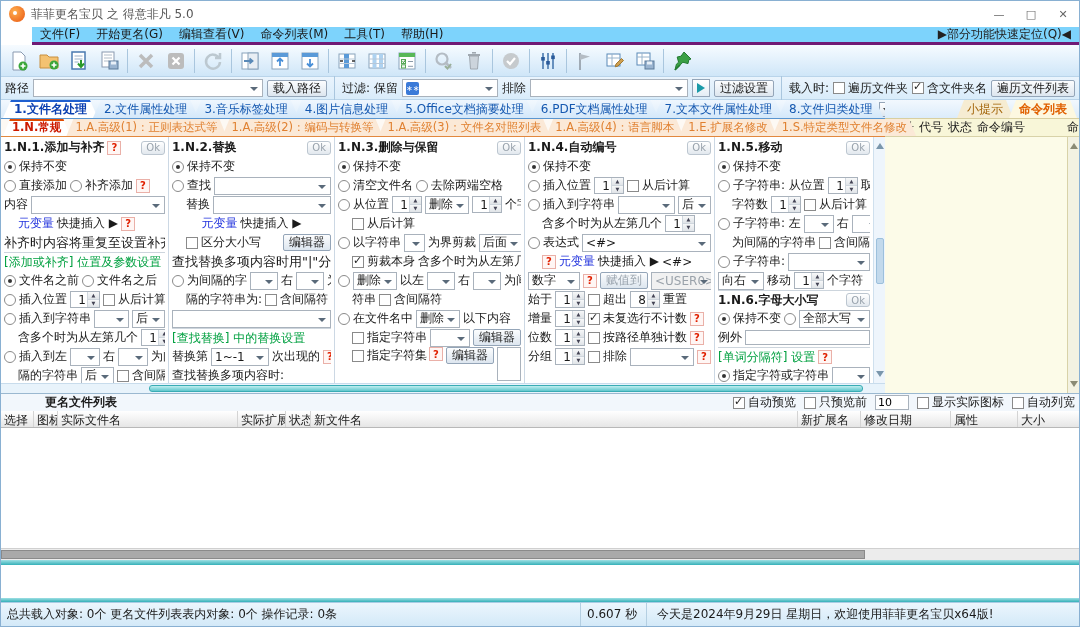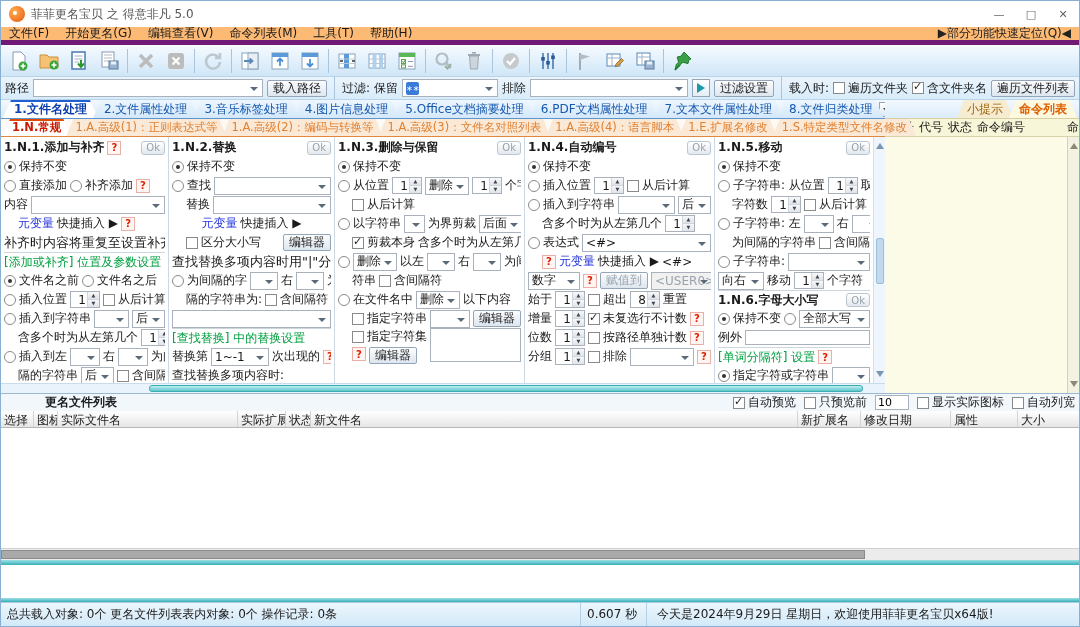--- a/index.html
+++ b/index.html
@@ -6,21 +6,21 @@
 html,body{width:1080px;height:627px;}
 body{overflow:hidden;background:#fff;border:1px solid #89b0d2;font-size:12px;color:#1a1a1a;}
 
 .tbar{height:26px;display:flex;align-items:center;padding-left:8px;background:#fff;}
 .appicon{width:16px;height:16px;border-radius:50%;background:radial-gradient(circle at 35% 35%,#ffb050,#e85510);position:relative;flex:none;}
 .appicon::after{content:"";position:absolute;left:4px;top:5px;width:4px;height:4px;border-radius:50%;background:#fff;}
 .apptitle{margin-left:6px;color:#555;}
 .wbtns{margin-left:auto;display:flex;height:100%;}
 .wb{width:32px;display:flex;align-items:center;justify-content:center;color:#666;font-size:11px;}
 
-.menubar{height:18px;display:flex;align-items:center;background:#fdba74;border-bottom:5px solid #701a75;}
+.menubar{height:18px;display:flex;align-items:center;background:#7dd3fc;border-bottom:3px solid #701a75;margin-left:31px;}
 .mi{padding:0 8px;}
 .qlocate{margin-left:auto;padding-right:8px;color:#222;}
 
 .toolbar{height:32px;background:linear-gradient(#f6fbff,#cfe6f8);display:flex;align-items:center;padding:0 3px;border-bottom:1px solid #b9d4ea;}
 .tbtn{width:30px;height:28px;display:flex;align-items:center;justify-content:center;flex:none;}
 .tsep{width:1px;height:24px;background:#a9c6de;margin:0 3px;flex:none;}
 
 .pathrow{height:23px;background:linear-gradient(#eaf4fd,#d9ecfa);display:flex;align-items:center;padding:0 4px;gap:4px;border-bottom:1px solid #b9d4ea;white-space:nowrap;}
 .lbl{flex:none;}
 .cmb{display:inline-flex;align-items:center;height:18px;border:1px solid #a9b2bc;background:#fff;position:relative;padding:0 16px 0 3px;flex:none;overflow:hidden;}
@@ -540,20 +540,30 @@
           </div>
       <div class="r">
             <span class="opt">
               <i class="rb on"></i>
               <span>保持不变</span>
             </span>
           </div>
       <div class="r">
             <span class="opt">
               <i class="rb"></i>
+              <span>清空文件名</span>
+            </span>
+            <span class="opt">
+              <i class="rb"></i>
+              <span>去除两端空格</span>
+            </span>
+          </div>
+      <div class="r">
+            <span class="opt">
+              <i class="rb"></i>
               <span>从位置</span>
             </span>
             <span class="spn">
               <span class="v">1</span>
               <span class="ud">
                 <i></i>
                 <i></i>
               </span>
             </span>
             <span class="cmb" style="width:44px;">
@@ -624,21 +634,21 @@
           </div>
       <div class="r ind">
             <span class="cbx">
               <i class="cb"></i>
               <span>指定字符串</span>
             </span>
             <span class="cmb fx"></span>
             <span class="btn sm">编辑器</span>
           </div>
       <div class="r ind" style="height:38px;align-items:flex-start;">
-            <span style="display:flex;flex-direction:column;gap:2px;">
+            <span style="display:flex;flex-direction:row;gap:2px;">
               <span class="cbx">
                 <i class="cb"></i>
                 <span>指定字符集</span>
               </span>
               <span style="display:flex;gap:3px;">
                 <span class="q">?</span>
                 <span class="btn sm">编辑器</span>
               </span>
             </span>
             <span class="ta"></span>

